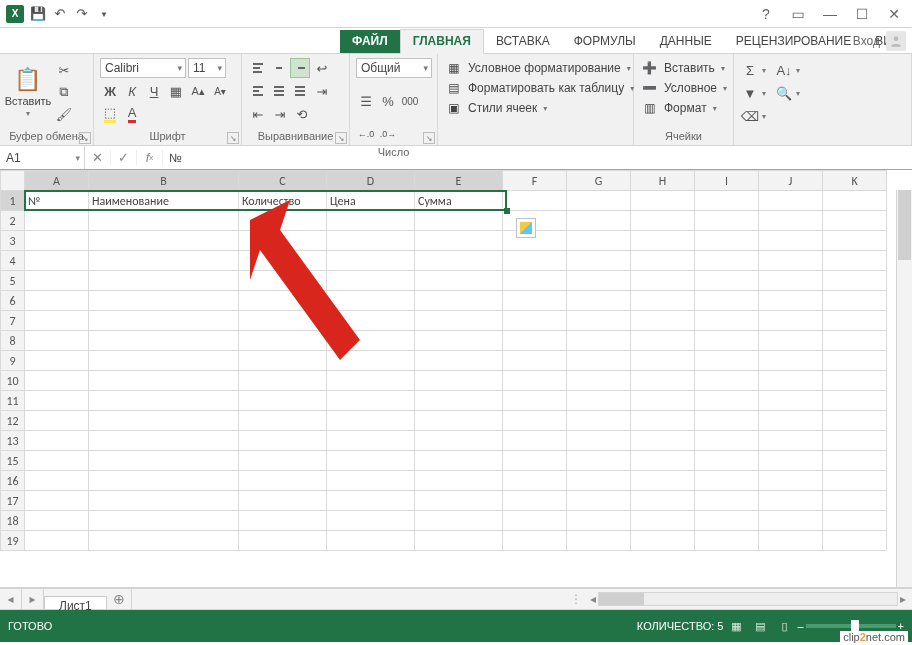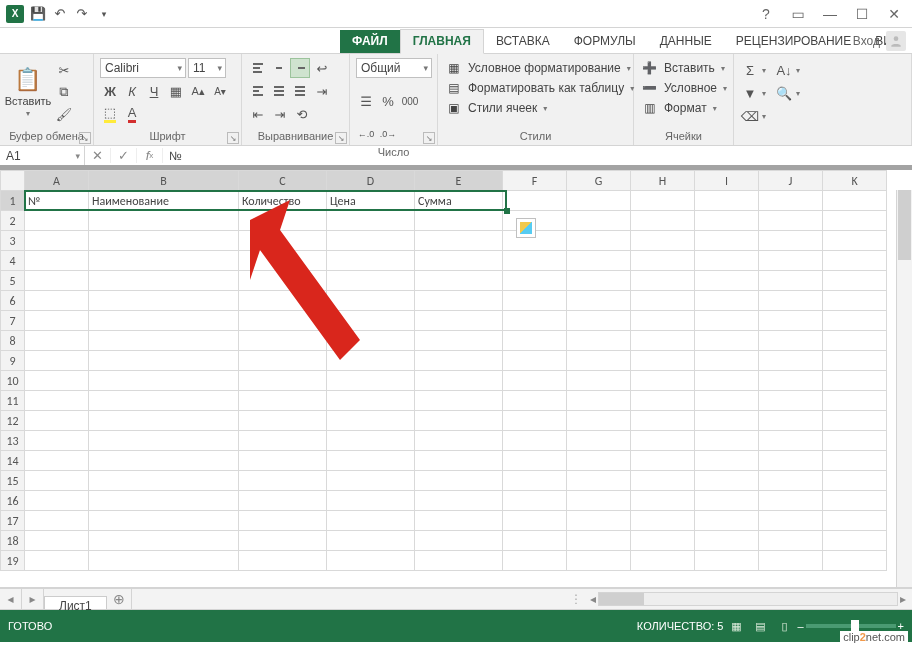--- a/index.html
+++ b/index.html
@@ -39,21 +39,21 @@
   .ribbon-btn-row .mini-ico { width:16px; text-align:center;}
 
   
   .align-grid { display:grid; grid-template-columns:repeat(3,20px); grid-auto-rows:20px; gap:1px;}
   .align-grid .cell { border:1px solid transparent; display:flex; align-items:center; justify-content:center; cursor:pointer;}
   .align-grid .cell.sel { background:#cfe3cf; border-color:#9cc39c;}
   .align-line { display:flex; flex-direction:column; gap:2px;}
   .align-line span { display:block; height:2px; background:#666;}
 
   
-  .formulabar { height:24px; border-bottom:5px solid #a3a3a3; display:flex; align-items:stretch;}
+  .formulabar { height:24px; border-bottom:1px solid #a3a3a3; display:flex; align-items:stretch;}
   .namebox { width:85px; border-right:1px solid #d4d4d4; display:flex; align-items:center; padding:0 6px; font-size:12px; position:relative; cursor:text;}
   .namebox::after{ content:"▾"; position:absolute; right:4px; color:#888; font-size:9px;}
   .fx-area { display:flex; align-items:center;}
   .fx-btn { width:26px; display:flex; align-items:center; justify-content:center; color:#888; cursor:pointer; font-size:13px; border-right:1px solid #eee;}
   .fx-input { flex:1; padding:0 6px; display:flex; align-items:center; font-size:12px; cursor:text;}
 
   
   .grid-wrap { position:relative; height:418px; overflow:hidden; border-bottom:1px solid #d4d4d4;}
   table.sheet { border-collapse:collapse; table-layout:fixed;}
   table.sheet th, table.sheet td { border:1px solid #d9d9d9; font-size:12px; font-family:Calibri, sans-serif;}
@@ -284,21 +284,20 @@
           <span>Форматировать как таблицу</span>
             <span style="font-size:8px;color:#777;">▾</span>
         </div>
         <div class="ribbon-btn-row">
           <span class="mini-ico">▣</span>
           <span>Стили ячеек</span>
             <span style="font-size:8px;color:#777;">▾</span>
         </div>
       </div>
     </div>
-    <div class="group-label">Стили</div>
   </div>
 
   <div class="group" style="width:100px;">
     <div class="group-content">
       <div class="col" style="gap:4px;padding-top:2px;">
         <div class="ribbon-btn-row">
           <span class="mini-ico">➕</span>
           <span>Вставить</span>
             <span style="font-size:8px;color:#777;">▾</span>
         </div>
@@ -553,34 +552,20 @@
           <td></td>
           <td></td>
           <td></td>
           <td></td>
           <td></td>
           <td></td>
           <td></td>
           <td></td>
         </tr>
         <tr>
-          <th>14</th>
-          <td></td>
-          <td></td>
-          <td></td>
-          <td></td>
-          <td></td>
-          <td></td>
-          <td></td>
-          <td></td>
-          <td></td>
-          <td></td>
-          <td></td>
-        </tr>
-        <tr>
           <th>15</th>
           <td></td>
           <td></td>
           <td></td>
           <td></td>
           <td></td>
           <td></td>
           <td></td>
           <td></td>
           <td></td>

